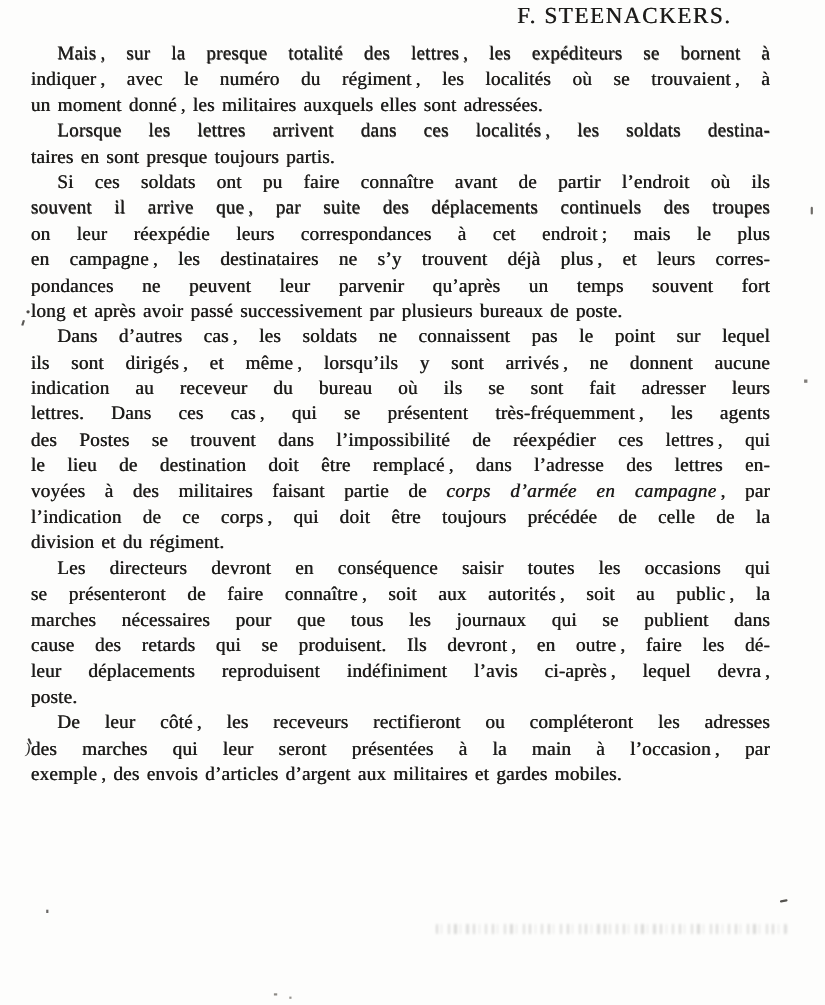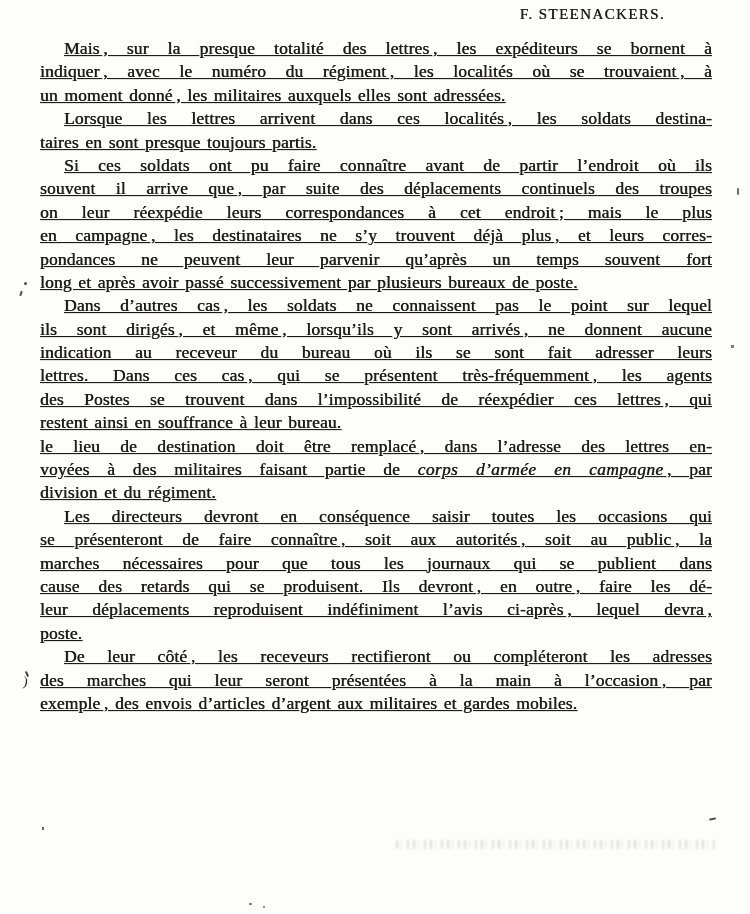--- a/index.html
+++ b/index.html
@@ -12,43 +12,42 @@
     position: relative;
     width: 750px;
     height: 914px;
     background: #fdfdfc;
     overflow: hidden;
     font-family: "Liberation Serif", "DejaVu Serif", serif;
     color: #1d1c1a;
   }
   .text-block {
     position: absolute;
-    left: 40px;
+    left: 28px;
     top: 37px;
     width: 672px;
-    text-decoration: underline;
   }
   .paragraph { margin: 0; padding: 0; }
   .line {
     font-size: 17.5px;
     line-height: 23.4px;
     height: 23.4px;
     overflow: hidden;
     text-align: justify;
     text-align-last: justify;
     word-spacing: 2px;
     letter-spacing: 0.15px;
     text-shadow: 0.38px 0.15px 0 rgba(25,24,22,0.85), -0.15px 0 0 rgba(25,24,22,0.3);
   }
   .line.first { text-indent: 24px; }
   .line.lastline { text-align-last: left; }
   .line i { font-style: italic; letter-spacing: 0.3px; }
   .signature {
     margin-top: 3px;
-    font-size: 15px;
+    font-size: 21px;
     line-height: 23.4px;
     text-align: right;
     padding-right: 85px;
     letter-spacing: 1.4px;
     text-shadow: 0.38px 0.15px 0 rgba(25,24,22,0.85);
   }
   
   .artifact { position: absolute; pointer-events: none; }
   .speck { background: #4d4b48; border-radius: 50%; }
   .speck-a { left: 24px; top: 282px; width: 3px; height: 3px; }
@@ -100,25 +99,25 @@
         <div class="line"><span>en campagne , les destinataires ne s’y trouvent déjà plus , et leurs corres-</span></div>
         <div class="line"><span>pondances ne peuvent leur parvenir qu’après un temps souvent fort</span></div>
         <div class="line lastline"><span>long et après avoir passé successivement par plusieurs bureaux de poste.</span></div>
       </div>
       <div class="paragraph">
         <div class="line first"><span>Dans d’autres cas , les soldats ne connaissent pas le point sur lequel</span></div>
         <div class="line"><span>ils sont dirigés , et même , lorsqu’ils y sont arrivés , ne donnent aucune</span></div>
         <div class="line"><span>indication au receveur du bureau où ils se sont fait adresser leurs</span></div>
         <div class="line"><span>lettres. Dans ces cas , qui se présentent très-fréquemment , les agents</span></div>
         <div class="line"><span>des Postes se trouvent dans l’impossibilité de réexpédier ces lettres , qui</span></div>
-        <div class="line lastline"><span>restent ainsi en souffrance à leur bureau.</span></div>
       </div>
       <div class="paragraph">
         <div class="line"><span>le lieu de destination doit être remplacé , dans l’adresse des lettres en-</span></div>
         <div class="line"><span>voyées à des militaires faisant partie de </span><i>corps d’armée en campagne</i><span> , par</span></div>
+        <div class="line"><span>l’indication de ce corps , qui doit être toujours précédée de celle de la</span></div>
         <div class="line lastline"><span>division et du régiment.</span></div>
       </div>
       <div class="paragraph">
         <div class="line first"><span>Les directeurs devront en conséquence saisir toutes les occasions qui</span></div>
         <div class="line"><span>se présenteront de faire connaître , soit aux autorités , soit au public , la</span></div>
         <div class="line"><span>marches nécessaires pour que tous les journaux qui se publient dans</span></div>
         <div class="line"><span>cause des retards qui se produisent. Ils devront , en outre , faire les dé-</span></div>
         <div class="line"><span>leur déplacements reproduisent indéfiniment l’avis ci-après , lequel devra ,</span></div>
         <div class="line lastline"><span>poste.</span></div>
       </div>

